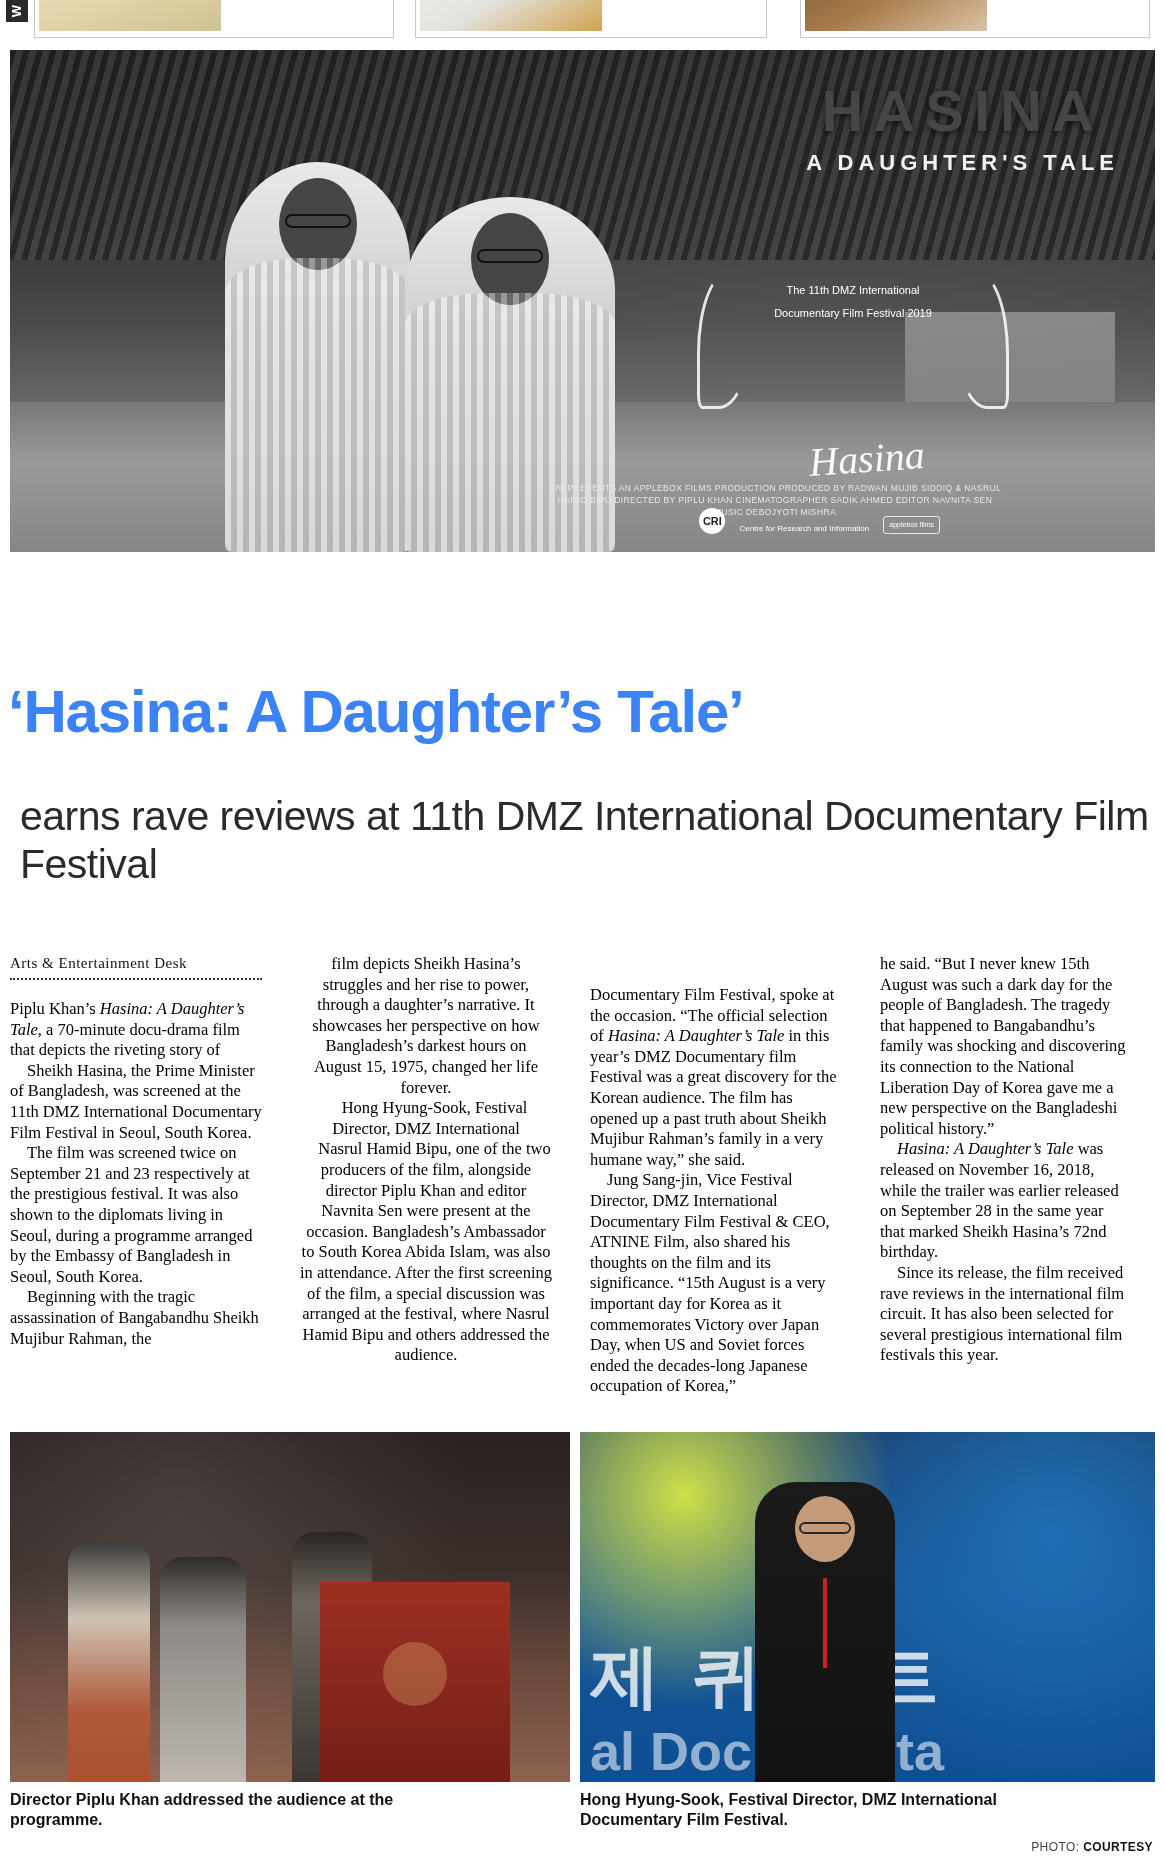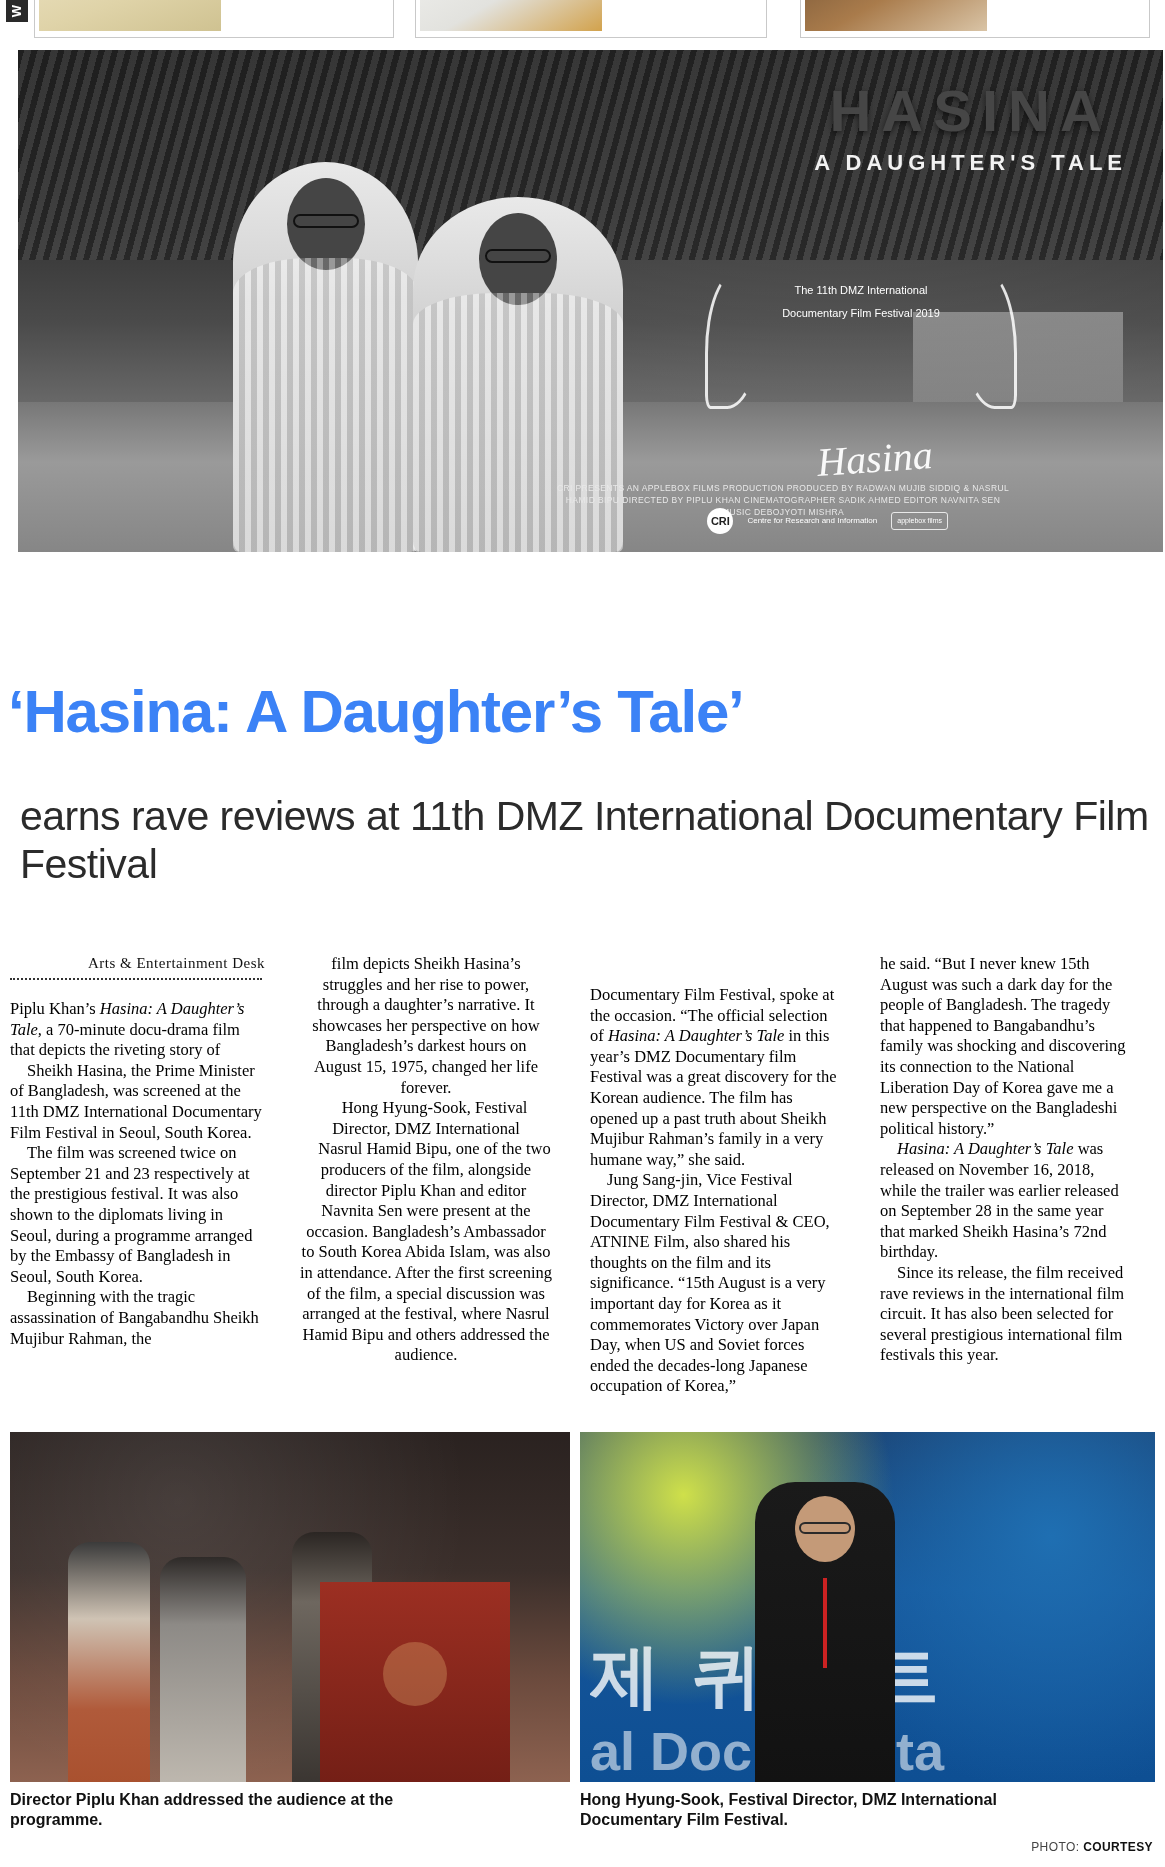--- a/index.html
+++ b/index.html
@@ -64,21 +64,20 @@
 
   
   .hero {
     position: absolute;
     top: 50px; left: 10px;
     width: 1145px;
     height: 502px;
     background: #111;
     overflow: hidden;
     filter: grayscale(1);
-    margin-left: 8px;
   }
   .hero .bg {
     position: absolute; inset: 0;
     background:
       radial-gradient(ellipse at 72% 18%, rgba(255,255,255,0.10), rgba(0,0,0,0) 55%),
       linear-gradient(180deg,#3c3c3c 0%,#2e2e2e 28%,#4a4a4a 54%,#6f6f6f 74%,#8a8a8a 100%);
   }
   .hero .trees {
     position: absolute;
     top: 0; left: 0; right: 0; height: 210px;
@@ -191,21 +190,21 @@
     color: #e8e8e8;
     font-family: "Liberation Sans", sans-serif;
     font-size: 8.5px;
     line-height: 12px;
     letter-spacing: .4px;
   }
   .logos {
     position: absolute;
     right: 215px; bottom: 18px;
     display: flex;
-    align-items: center;
+    align-items: flex-end;
     gap: 14px;
     color: #fff;
     font-family: "Liberation Sans", sans-serif;
     font-size: 8px;
     line-height: 10px;
   }
   .logos .cri {
     width: 26px; height: 26px;
     border-radius: 50%;
     background: #fff;
@@ -249,21 +248,20 @@
 
   
   .byline {
     position: absolute;
     left: 10px; top: 955px;
     width: 255px;
     font-family: "Liberation Serif", serif;
     font-size: 15px;
     letter-spacing: .5px;
     color: #111;
-    text-align: right;
   }
   .byline-rule {
     position: absolute;
     left: 10px; top: 978px;
     width: 252px;
     border-top: 2px dotted #333;
   }
 
   .cols {
     position: absolute;

